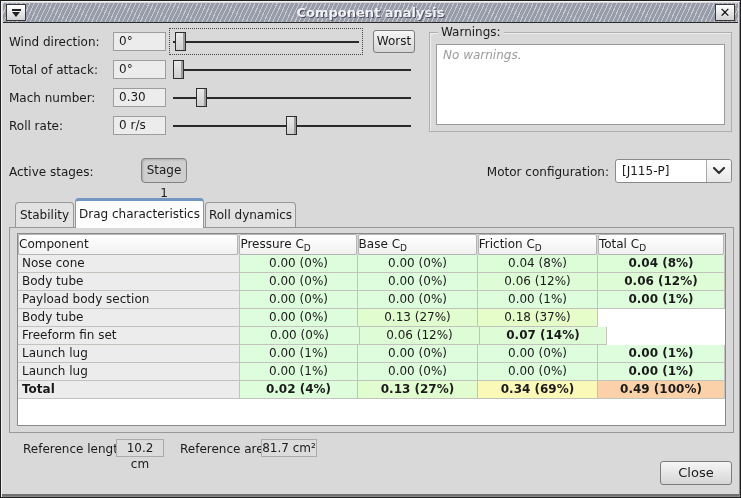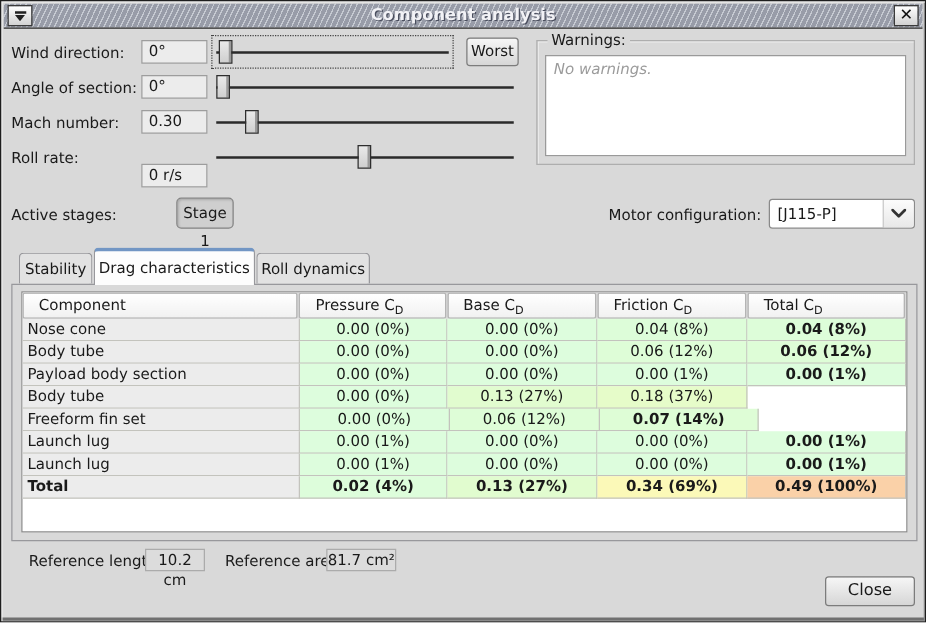--- a/index.html
+++ b/index.html
@@ -103,21 +103,21 @@
   .scrollpane {
     position:absolute; left:7px; top:5px; width:709px; height:193px;
     background:#ffffff; border:1px solid #8a8a8a; overflow:hidden;
   }
 
   
   .tbl { width:100%; }
   .thead { display:flex; height:21px; background:#d9d9d9; }
   .th {
     background:linear-gradient(#ffffff,#f1f1f1); border:1px solid #b4b4b4; border-radius:2px;
-    padding-left:12px; line-height:18px; margin-right:1px; overflow:hidden; white-space:nowrap;
+    padding-left:0; line-height:18px; margin-right:1px; overflow:hidden; white-space:nowrap;
   }
   .th sub { font-size:9px; }
   .tr { display:flex; height:18px; }
   .td {
     line-height:17px; border-right:1px solid #c3c3bd; border-bottom:1px solid #c3c3bd;
     overflow:hidden; white-space:nowrap;
   }
   .td.name { background:#ececec; padding-left:4px; }
   .td.num { text-align:center; }
   .td.last { font-weight:bold; }
@@ -142,28 +142,28 @@
     <div class="tb-btn menu">
       <span class="menu-glyph"></span>
     </div>
     <div class="title">Component analysis</div>
     <div class="tb-btn close">
       <span>✕</span>
     </div>
   </div>
 
   <div class="ctl-label" style="top:34px">Wind direction:</div>
-  <div class="ctl-label" style="top:62px">Angle of section:</div>
+  <div class="ctl-label" style="top:62px">Total of attack:</div>
   <div class="ctl-label" style="top:90px">Mach number:</div>
   <div class="ctl-label" style="top:118px">Roll rate:</div>
 
   <div class="ctl-field" style="top:31px">0°</div>
   <div class="ctl-field" style="top:59px">0°</div>
   <div class="ctl-field" style="top:87px">0.30</div>
-  <div class="ctl-field" style="top:130px">0 r/s</div>
+  <div class="ctl-field" style="top:115px">0 r/s</div>
 
   <div class="slider focused" style="left:172px; top:31px; width:186px;">
     <div class="track"></div>
     <div class="thumb" style="left: calc(1% + 0px);"></div>
   </div>
   <div class="worst-btn btn">Worst</div>
 
   <div class="slider" style="left:172px; top:59px; width:238px;">
     <div class="track"></div>
     <div class="thumb" style="left: calc(0% + 0px);"></div>

